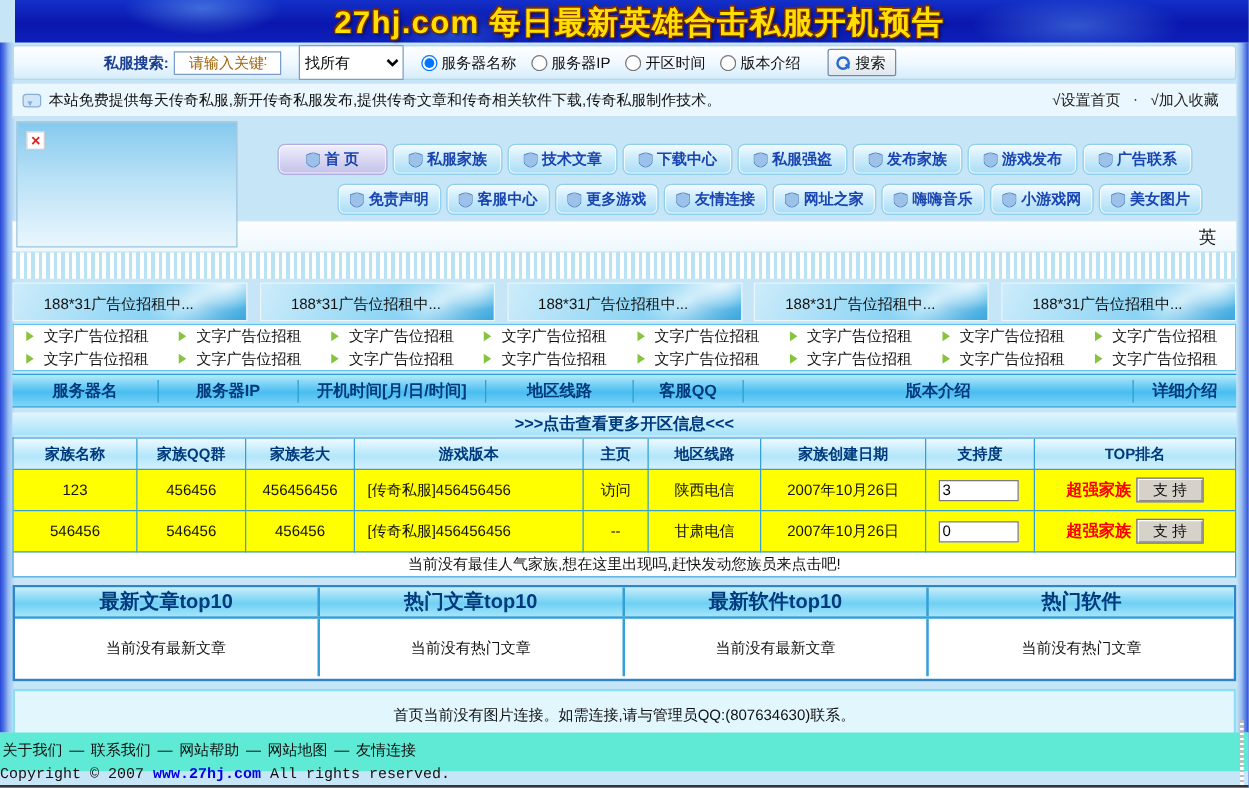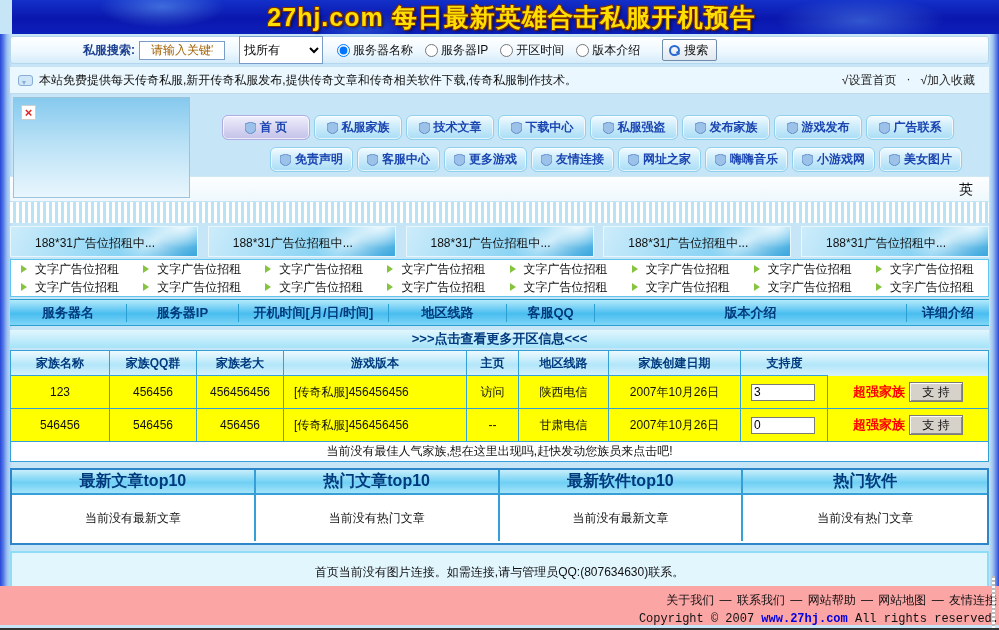--- a/index.html
+++ b/index.html
@@ -135,21 +135,21 @@
   .panel-bodies { height:46px; }
   .panel-body { display:flex; align-items:center; justify-content:center; font-size:12px; color:#111; border-right:2px solid #35a0d8; }
   .panel-body:last-child { border-right:none; }
 
   
   .img-note { position:absolute; left:10px; top:551px; width:979px; height:42px;
     background:#e2f6fe; border:2px solid #8edcf6; display:flex; align-items:center; justify-content:center;
     font-size:12px; color:#111; }
 
   
-  .footer { position:absolute; left:0; top:586px; width:999px; height:39px; background:#fca5a5; text-align:right; }
+  .footer { position:absolute; left:0; top:586px; width:999px; height:31px; background:#5eead4; text-align:left; }
   .footer-links { margin-top:6px; font-size:12px; color:#111; }
   .footer-links a { color:#111; text-decoration:none; cursor:pointer; margin:0 2px; }
   .footer-copy { margin-top:3px; font-family:"Liberation Mono","DejaVu Sans Mono",monospace; font-size:12px; color:#111; }
   .footer-copy .site { color:#0000e0; font-weight:bold; }
   .footer-last { margin-top:2px; font-size:12px; color:#111; }
   .footer-last a { color:#0000e0; font-weight:bold; text-decoration:underline; cursor:pointer; }
 
   .mini-scrollbar { position:absolute; right:4px; top:576px; width:3px; height:54px;
     background:repeating-linear-gradient(180deg,#bbb 0 2px,#fff 2px 4px); }
 </style>
@@ -416,20 +416,21 @@
   <div class="family-table">
     <div class="ft-row ft-head">
       <div class="ft-cell">家族名称</div>
       <div class="ft-cell">家族QQ群</div>
       <div class="ft-cell">家族老大</div>
       <div class="ft-cell">游戏版本</div>
       <div class="ft-cell">主页</div>
       <div class="ft-cell">地区线路</div>
       <div class="ft-cell">家族创建日期</div>
       <div class="ft-cell">支持度</div>
+      <div class="ft-cell">TOP排名</div>
     </div>
     <div class="ft-row ft-data">
       <div class="ft-cell">123</div>
       <div class="ft-cell">456456</div>
       <div class="ft-cell">456456456</div>
       <div class="ft-cell left">[传奇私服]456456456</div>
       <div class="ft-cell">访问</div>
       <div class="ft-cell">陕西电信</div>
       <div class="ft-cell">2007年10月26日</div>
       <div class="ft-cell left">

